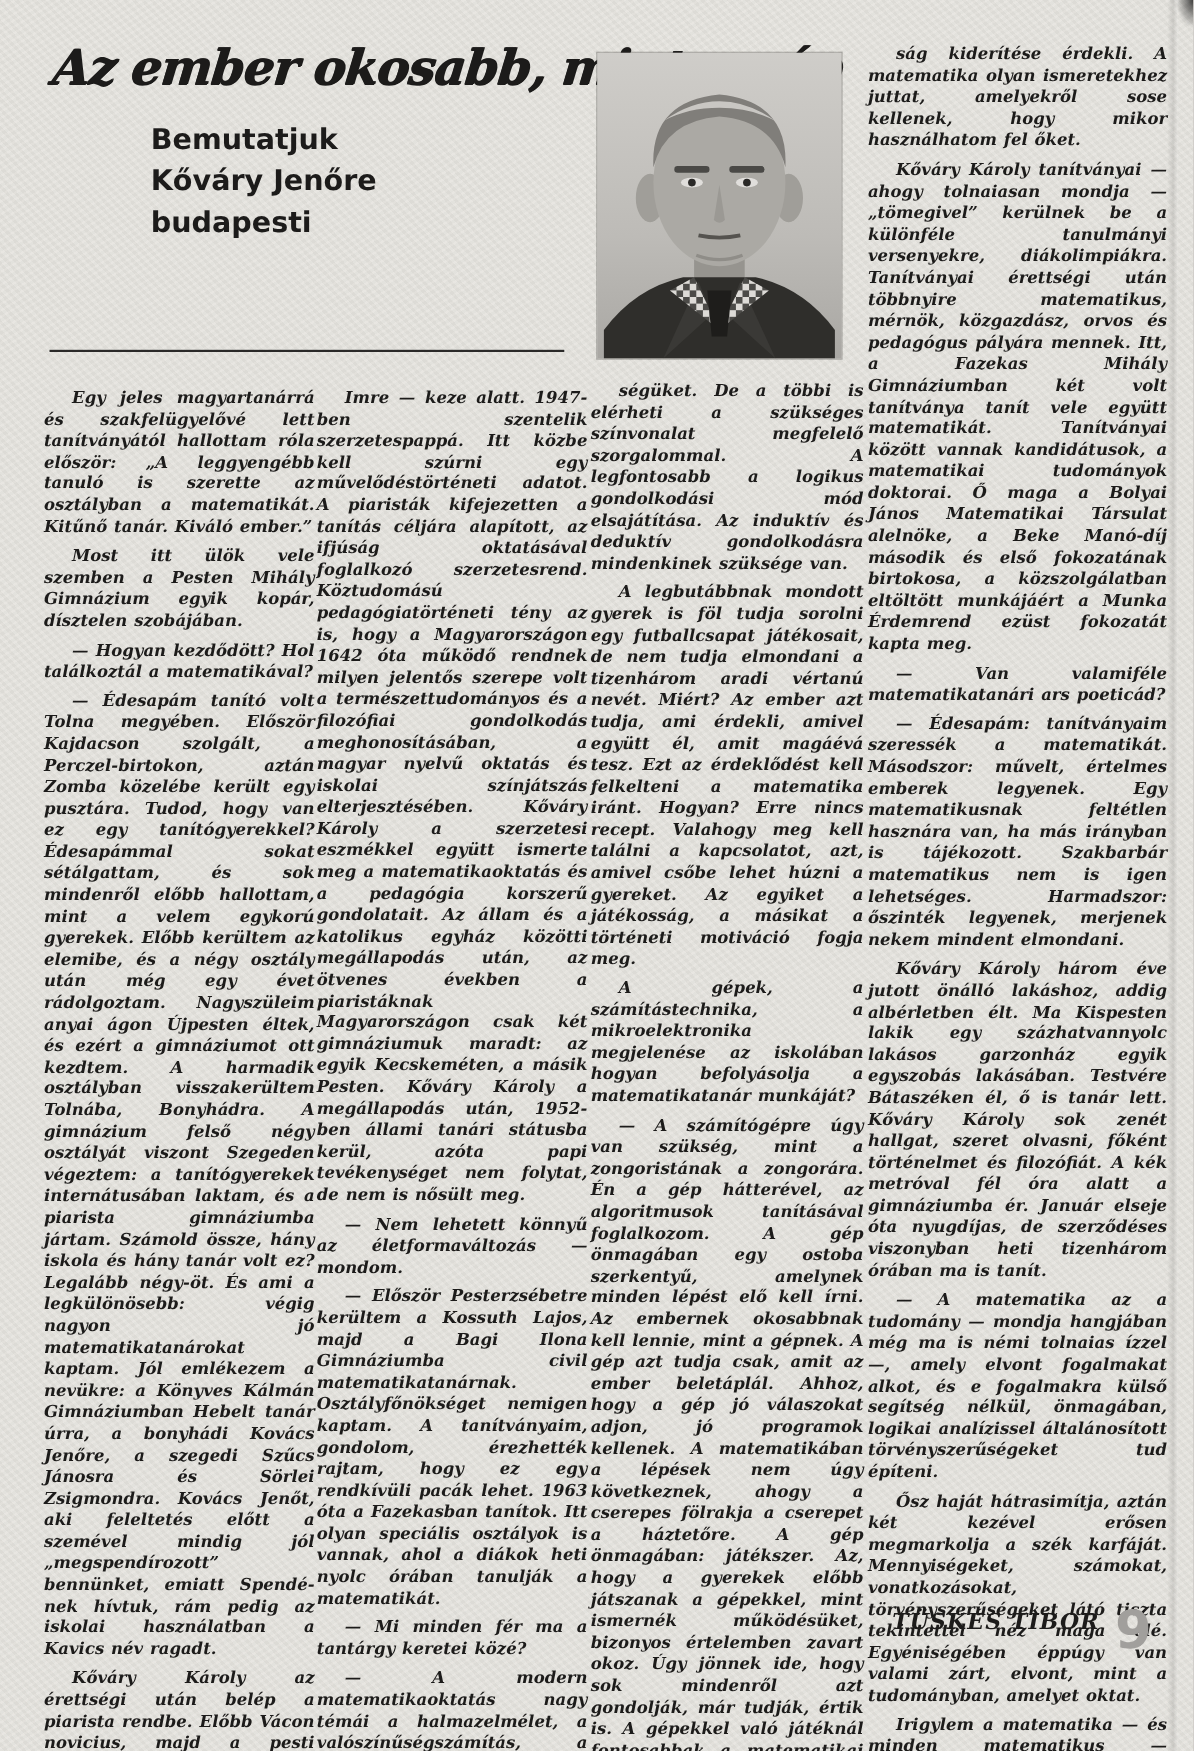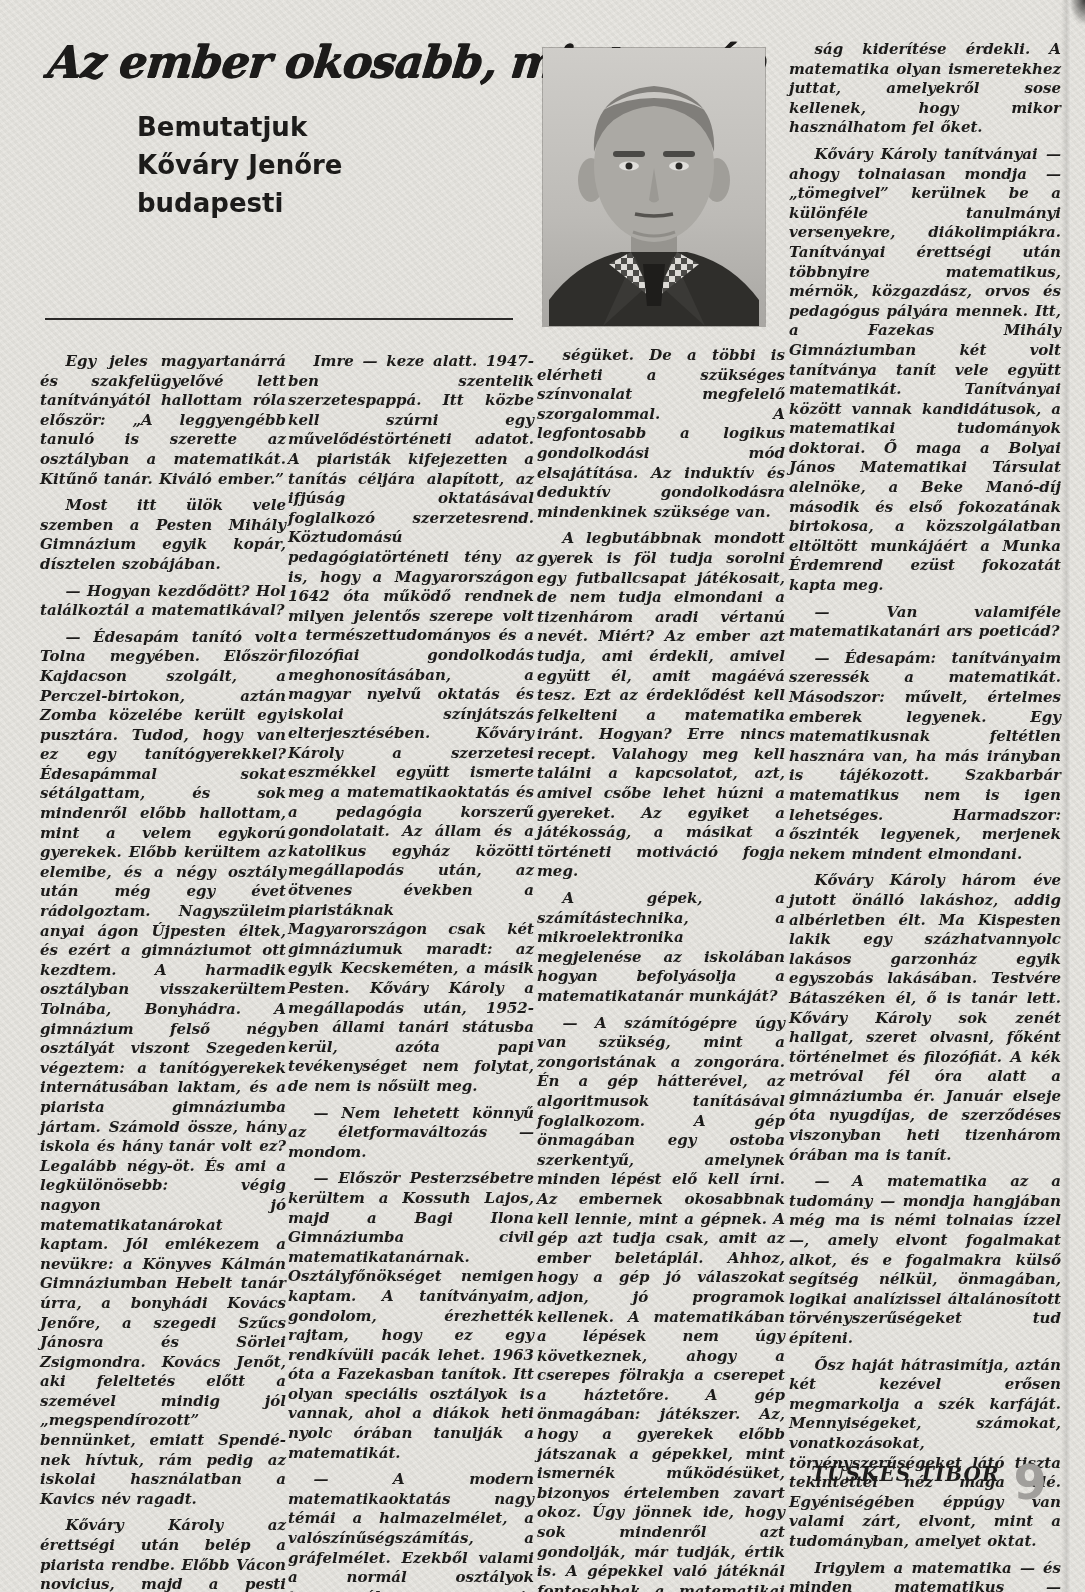--- a/index.html
+++ b/index.html
@@ -144,20 +144,21 @@
       <p>Most itt ülök vele szemben a Pesten Mihály Gimnázium egyik kopár, dísztelen szobájában.</p>
       <p>— Hogyan kezdődött? Hol találkoztál a matematikával?</p>
       <p>— Édesapám tanító volt Tolna megyében. Először Kajdacson szolgált, a Perczel-birtokon, aztán Zomba közelébe került egy pusztára. Tudod, hogy van ez egy tanítógyerekkel? Édesapámmal sokat sétálgattam, és sok mindenről előbb hallottam, mint a velem egykorú gyerekek. Előbb kerültem az elemibe, és a négy osztály után még egy évet rádolgoztam. Nagyszüleim anyai ágon Újpesten éltek, és ezért a gimnáziumot ott kezdtem. A harmadik osztályban visszakerültem Tolnába, Bonyhádra. A gimnázium felső négy osztályát viszont Szegeden végeztem: a tanítógyerekek internátusában laktam, és a piarista gimnáziumba jártam. Számold össze, hány iskola és hány tanár volt ez? Legalább négy-öt. És ami a legkülönösebb: végig nagyon jó matematikatanárokat kaptam. Jól emlékezem a nevükre: a Könyves Kálmán Gimnáziumban Hebelt tanár úrra, a bonyhádi Kovács Jenőre, a szegedi Szűcs Jánosra és Sörlei Zsigmondra. Kovács Jenőt, aki feleltetés előtt a szemével mindig jól „megspendírozott” bennünket, emiatt Spendé-nek hívtuk, rám pedig az iskolai használatban a Kavics név ragadt.</p>
       <p>Kőváry Károly az érettségi után belép a piarista rendbe. Előbb Vácon novicius, majd a pesti tudományegyetemet látogatja, ahol — többek között — olyan világhírű professzorokat hallgat, mint Fejér Lipót, Kerékjártó Béla, Novobátzky Károly. A gyakorlóévet a Trefort utcai gimnáziumban végzi kitűnő vezetőtanárok — Bernolák Kálmán, Messik Béla, Tarján</p>
     </div>
 
   <div class="col col2">
       <p>Imre — keze alatt. 1947-ben szentelik szerzetespappá. Itt közbe kell szúrni egy művelődéstörténeti adatot. A piaristák kifejezetten a tanítás céljára alapított, az ifjúság oktatásával foglalkozó szerzetesrend. Köztudomású pedagógiatörténeti tény az is, hogy a Magyarországon 1642 óta működő rendnek milyen jelentős szerepe volt a természettudományos és a filozófiai gondolkodás meghonosításában, a magyar nyelvű oktatás és iskolai színjátszás elterjesztésében. Kőváry Károly a szerzetesi eszmékkel együtt ismerte meg a matematikaoktatás és a pedagógia korszerű gondolatait. Az állam és a katolikus egyház közötti megállapodás után, az ötvenes években a piaristáknak Magyarországon csak két gimnáziumuk maradt: az egyik Kecskeméten, a másik Pesten. Kőváry Károly a megállapodás után, 1952-ben állami tanári státusba kerül, azóta papi tevékenységet nem folytat, de nem is nősült meg.</p>
       <p>— Nem lehetett könnyű az életformaváltozás — mondom.</p>
       <p>— Először Pesterzsébetre kerültem a Kossuth Lajos, majd a Bagi Ilona Gimnáziumba civil matematikatanárnak. Osztályfőnökséget nemigen kaptam. A tanítványaim, gondolom, érezhették rajtam, hogy ez egy rendkívüli pacák lehet. 1963 óta a Fazekasban tanítok. Itt olyan speciális osztályok is vannak, ahol a diákok heti nyolc órában tanulják a matematikát.</p>
+      <p>— Mi minden fér ma a tantárgy keretei közé?</p>
       <p>— A modern matematikaoktatás nagy témái a halmazelmélet, a valószínűségszámítás, a gráfelmélet. Ezekből valami a normál osztályok tananyagába is természetesen bekerült azóta.</p>
     </div>
 
   <div class="col col3">
       <p>ségüket. De a többi is elérheti a szükséges színvonalat megfelelő szorgalommal. A legfontosabb a logikus gondolkodási mód elsajátítása. Az induktív és deduktív gondolkodásra mindenkinek szüksége van.</p>
       <p>A legbutábbnak mondott gyerek is föl tudja sorolni egy futballcsapat játékosait, de nem tudja elmondani a tizenhárom aradi vértanú nevét. Miért? Az ember azt tudja, ami érdekli, amivel együtt él, amit magáévá tesz. Ezt az érdeklődést kell felkelteni a matematika iránt. Hogyan? Erre nincs recept. Valahogy meg kell találni a kapcsolatot, azt, amivel csőbe lehet húzni a gyereket. Az egyiket a játékosság, a másikat a történeti motiváció fogja meg.</p>
       <p>A gépek, a számítástechnika, a mikroelektronika megjelenése az iskolában hogyan befolyásolja a matematikatanár munkáját?</p>
       <p>— A számítógépre úgy van szükség, mint a zongoristának a zongorára. Én a gép hátterével, az algoritmusok tanításával foglalkozom. A gép önmagában egy ostoba szerkentyű, amelynek minden lépést elő kell írni. Az embernek okosabbnak kell lennie, mint a gépnek. A gép azt tudja csak, amit az ember beletáplál. Ahhoz, hogy a gép jó válaszokat adjon, jó programok kellenek. A matematikában a lépések nem úgy következnek, ahogy a cserepes fölrakja a cserepet a háztetőre. A gép önmagában: játékszer. Az, hogy a gyerekek előbb játszanak a gépekkel, mint ismernék működésüket, bizonyos értelemben zavart okoz. Úgy jönnek ide, hogy sok mindenről azt gondolják, már tudják, értik is. A gépekkel való játéknál fontosabbak a matematikai elméleti ismeretek. Olyan ez, mint a patikus és az orvos viszonya. A patikus is tudja, hogy az orvosság mire jó. De a receptet az orvos írja föl. A mérnök nem foglalkozik matematikával, ő bízik a matematikusban. A matematikust a probléma és az igaz-</p>
     </div>
 

